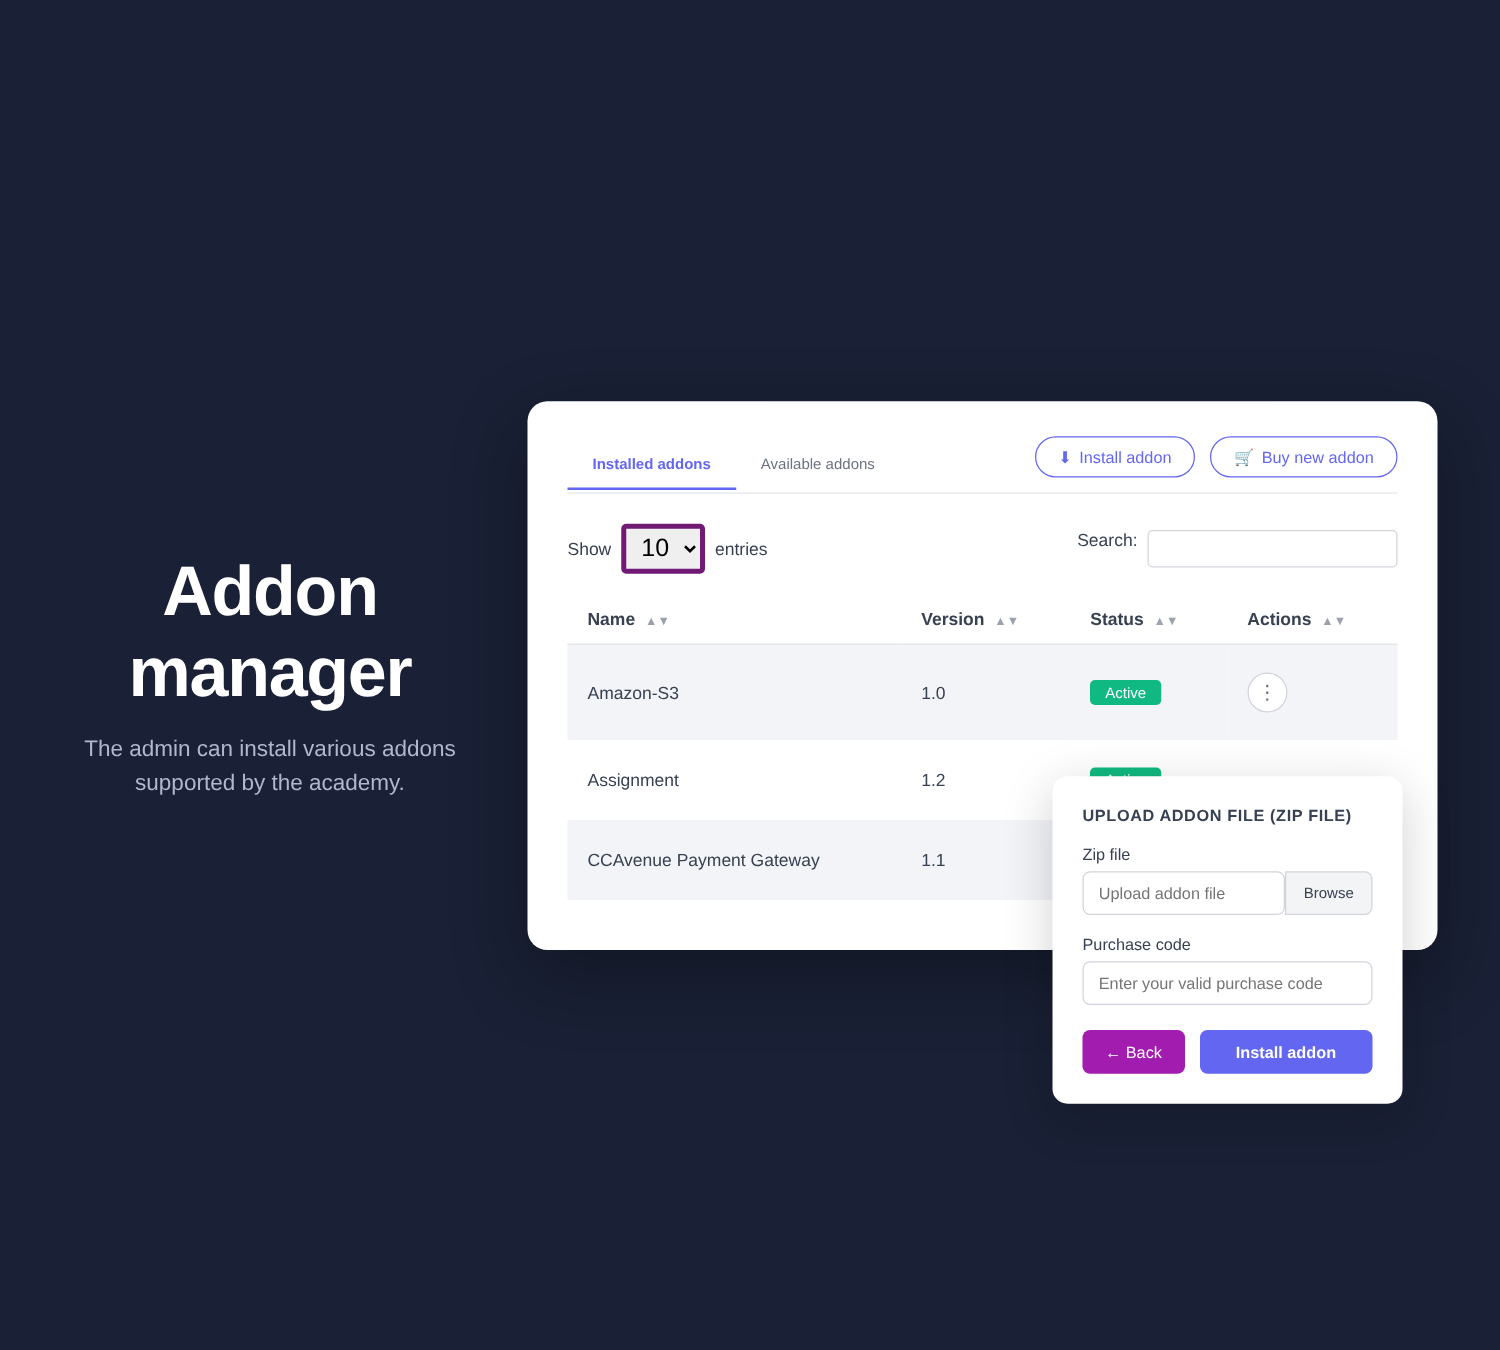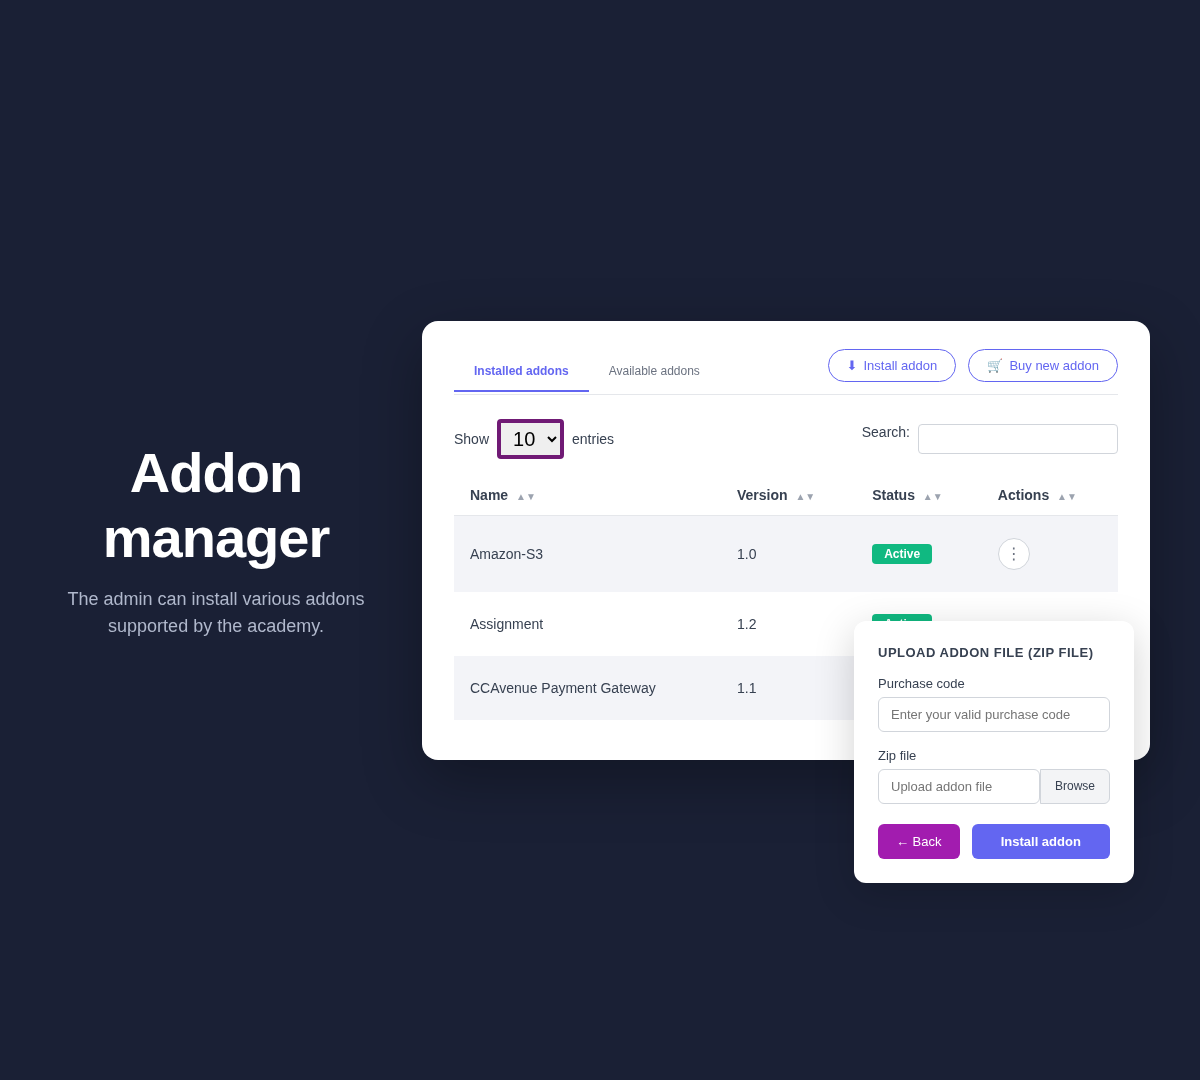--- a/index.html
+++ b/index.html
@@ -172,41 +172,41 @@
       color: #374151;
     }
 
     .status-badge {
       display: inline-block;
       background: #10b981;
       color: white;
       padding: 3px 12px;
       border-radius: 4px;
       font-size: 12px;
-      font-weight: 700;
+      font-weight: 400;
     }
 
     .action-btn {
       width: 32px;
       height: 32px;
       border-radius: 50%;
       border: 1.5px solid #d1d5db;
       background: white;
       display: flex;
       align-items: center;
       justify-content: center;
       cursor: pointer;
       font-size: 16px;
       color: #6b7280;
     }
 
     
     .upload-modal {
       position: absolute;
-      right: 16px;
+      right: 28px;
       top: 300px;
       width: 280px;
       background: white;
       border-radius: 12px;
       box-shadow: 0 10px 40px rgba(0,0,0,0.18);
       padding: 24px;
       z-index: 10;
     }
 
     .upload-modal h3 {
@@ -386,32 +386,32 @@
             <td><span class="status-badge">Active</span></td>
             <td></td>
           </tr>
         </tbody>
     </table>
 
     <div class="upload-modal">
       <h3>UPLOAD ADDON FILE (ZIP FILE)</h3>
 
       <div class="form-group">
-        <label>Purchase code</label>
-        <input type="text" class="purchase-code-input" placeholder="Enter your valid purchase code" style="">
-      </div>
-
-      <div class="form-group">
         <label>Zip file</label>
         <div class="file-input-row">
           <input type="text" class="file-input-text" placeholder="Upload addon file" style="">
           <button class="browse-btn">Browse</button>
         </div>
       </div>
 
+      <div class="form-group">
+        <label>Purchase code</label>
+        <input type="text" class="purchase-code-input" placeholder="Enter your valid purchase code" style="">
+      </div>
+
       <div class="modal-actions">
         <button class="btn-back">← Back</button>
         <button class="btn-install">Install addon</button>
       </div>
     </div>
 
   </div>
 </div>
 
 </body></html>

